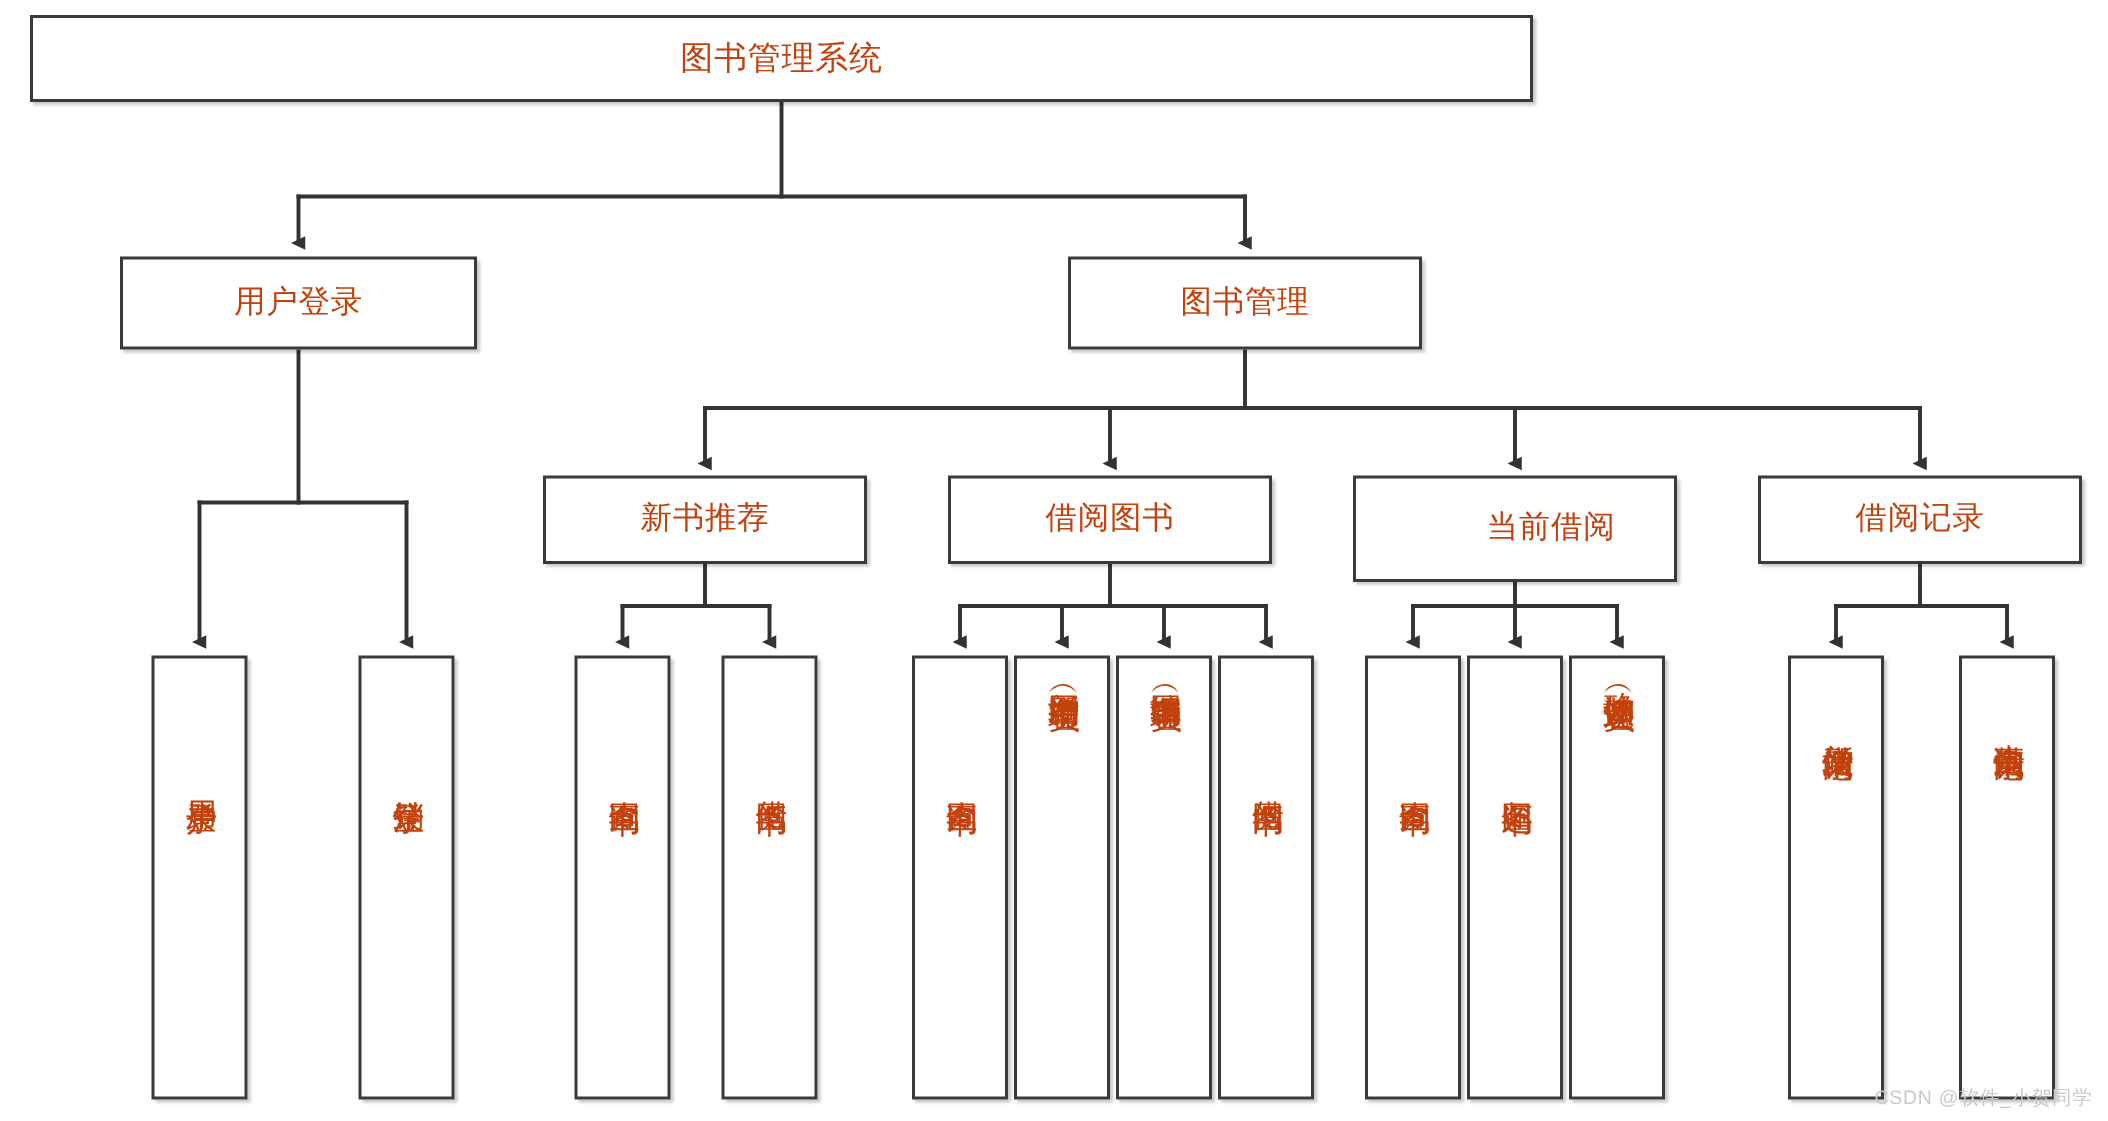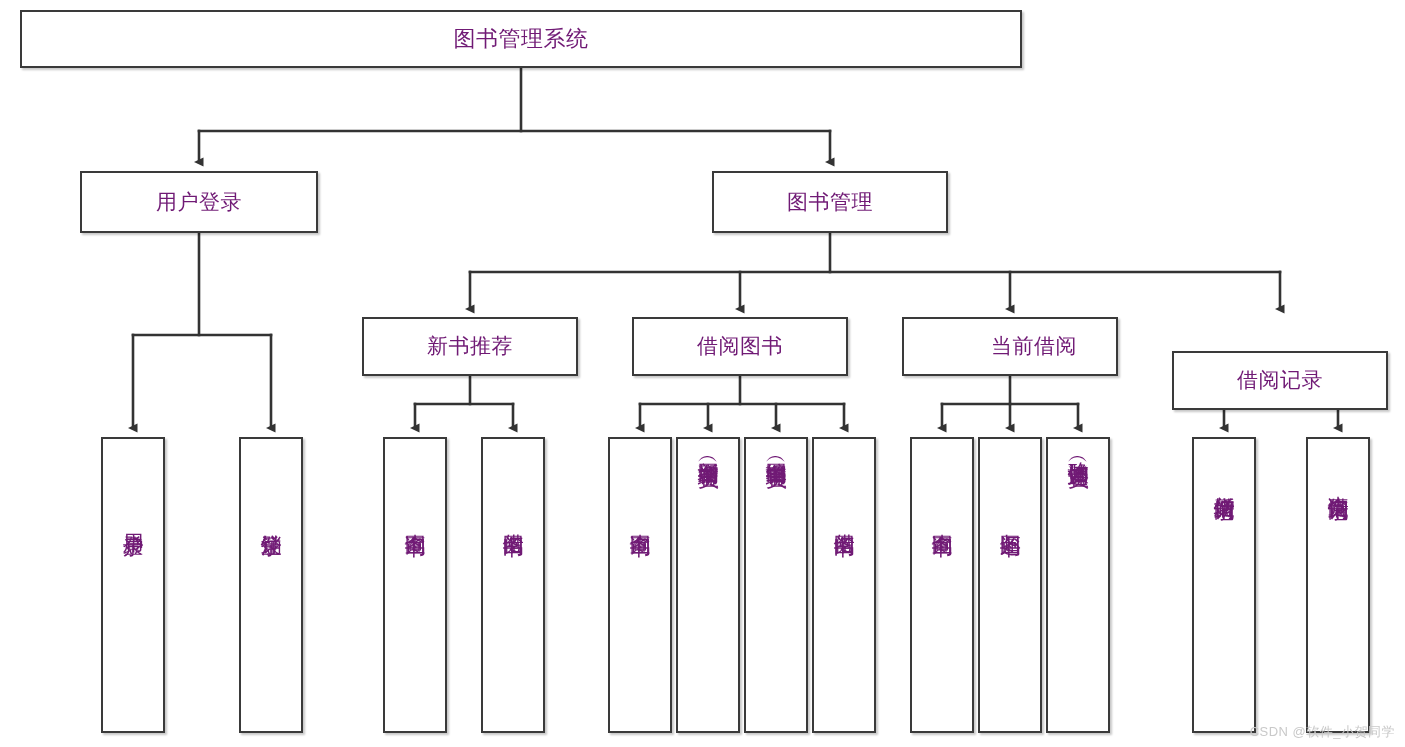--- a/index.html
+++ b/index.html
@@ -29,21 +29,21 @@
     position: absolute;
     box-sizing: border-box;
     background: #ffffff;
     border: 2px solid #3a3a3a;
     box-shadow: 2px 2px 2px rgba(0,0,0,0.22);
     display: flex;
     align-items: center;
     justify-content: center;
   }
   .node-label {
-    color: #701a75;
+    color: #c2410c;
     font-size: 21px;
     line-height: 1.15;
     letter-spacing: 0.5px;
     white-space: nowrap;
     text-align: left;
   }
   .node-box.root .node-label { font-size: 22px; }
   .node-box.leaf {
     align-items: flex-start;
     padding-top: 6px;
@@ -138,24 +138,24 @@
   <div class="node-box" style="left:712px; top:171px; width:236px; height:62px;">
     <span class="node-label">图书管理</span>
   </div>
 
   <div class="node-box" style="left:362px; top:317px; width:216px; height:59px;">
     <span class="node-label">新书推荐</span>
   </div>
   <div class="node-box" style="left:632px; top:317px; width:216px; height:59px;">
     <span class="node-label">借阅图书</span>
   </div>
-  <div class="node-box" style="left:902px; top:317px; width:216px; height:59px;padding-left:48px;">
+  <div class="node-box" style="left:902px; top:317px; width:216px; height:71px;padding-left:48px;">
     <span class="node-label">当前借阅</span>
   </div>
-  <div class="node-box" style="left:1172px; top:317px; width:216px; height:59px;margin-top:34px;">
+  <div class="node-box" style="left:1172px; top:317px; width:216px; height:59px;">
     <span class="node-label">借阅记录</span>
   </div>
 
   <div class="node-box leaf leaf-center" style="left:101px; top:437px; width:64px; height:296px; padding-top:78px;">
     <span class="node-label">用户登录</span>
   </div>
   <div class="node-box leaf leaf-center" style="left:239px; top:437px; width:64px; height:296px; padding-top:78px;">
     <span class="node-label">注销登录</span>
   </div>
 

